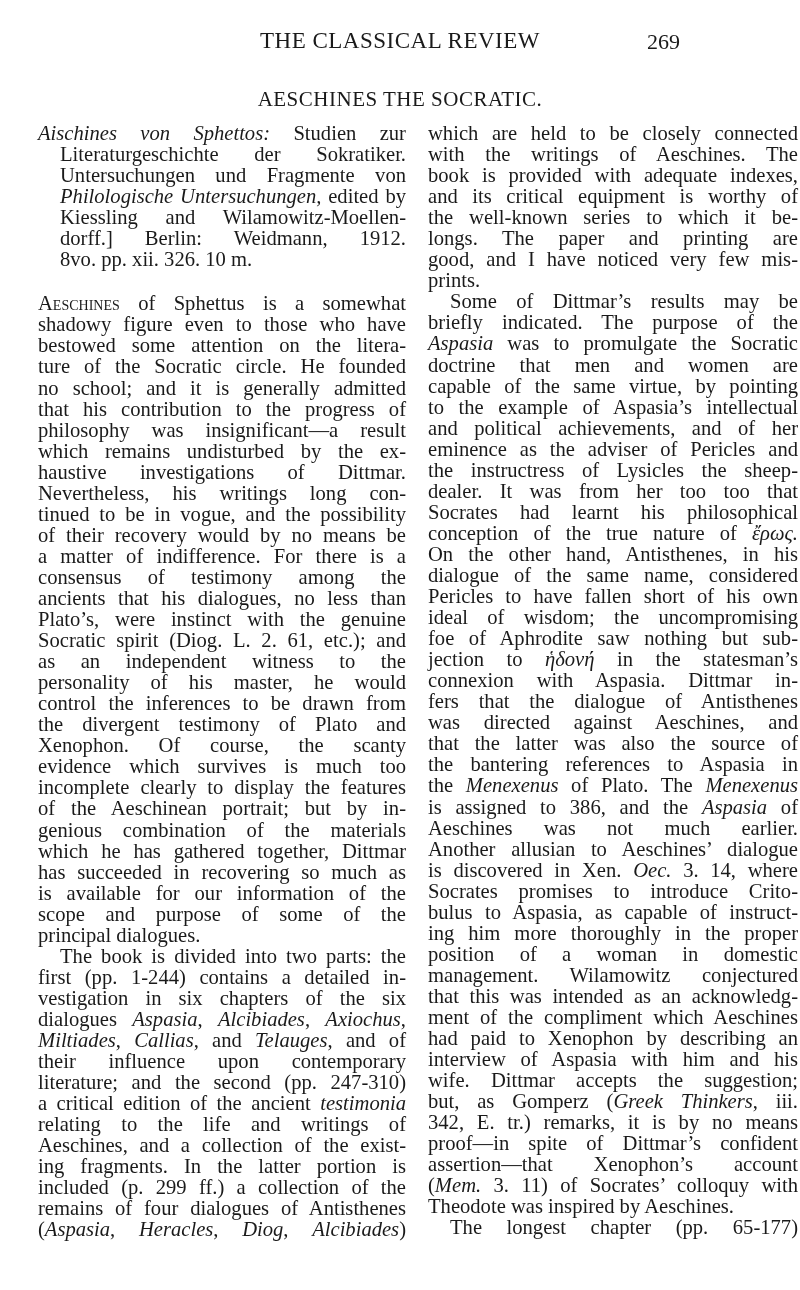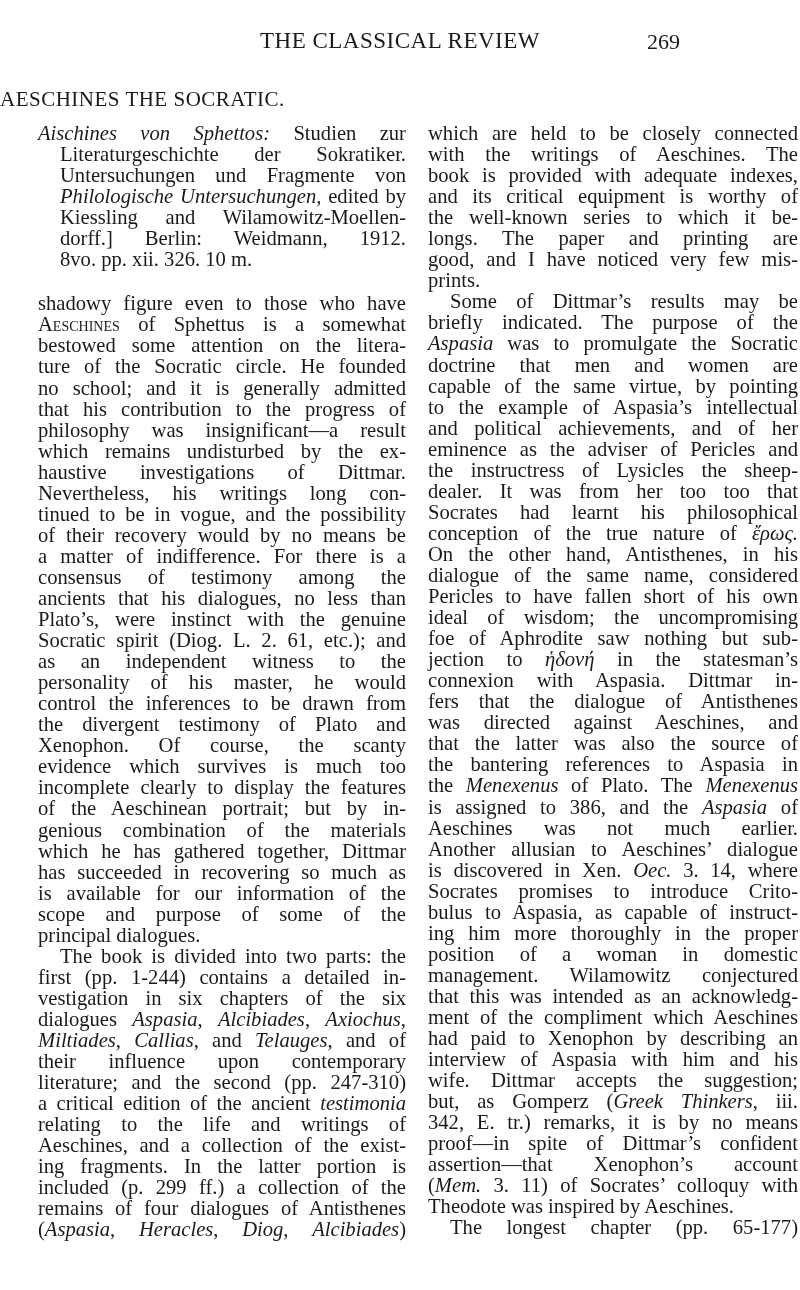--- a/index.html
+++ b/index.html
@@ -11,21 +11,21 @@
     position: absolute; top: 28px; left: 0; width: 684px; height: 30px;
   }
   .journal-title {
     position: absolute; left: 0; width: 800px; text-align: center; top: 0;
     font-size: 23px; letter-spacing: 0.5px;
   }
   .page-number {
     position: absolute; right: 4px; top: 1px; font-size: 22px;
   }
   .article-title {
-    position: absolute; top: 87px; left: 0; width: 800px; text-align: left;
+    position: absolute; top: 87px; left: 0; width: 800px; text-align: center;
     font-size: 21px; letter-spacing: 0.5px;
   }
   .column {
     position: absolute; top: 123px; font-size: 20.6px; line-height: 21.05px;
   }
   .col-left { left: 38px; width: 368px; }
   .col-right { left: 428px; width: 370px; }
   .line {
     display: block; height: 21.05px; white-space: nowrap;
     text-align: justify; text-align-last: justify;
@@ -53,22 +53,22 @@
       <span class="line"><span class="it">Aischines von Sphettos:</span><span> Studien zur</span></span>
       <span class="line hang"><span>Literaturgeschichte der Sokratiker.</span></span>
       <span class="line hang"><span>Untersuchungen und Fragmente von</span></span>
       <span class="line hang"><span class="it">Philologische Untersuchungen,</span><span> edited by</span></span>
       <span class="line hang"><span>Kiessling and Wilamowitz-Moellen-</span></span>
       <span class="line hang"><span>dorff.]   Berlin:  Weidmann, 1912.</span></span>
       <span class="line hang last"><span>8vo. pp. xii. 326.   10 m.</span></span>
     </div>
   <div class="gap" style="height:23px"></div>
   <div>
+      <span class="line"><span class="sc">Aeschines</span><span> of Sphettus is a somewhat</span></span>
       <span class="line"><span>shadowy figure even to those who have</span></span>
-      <span class="line"><span class="sc">Aeschines</span><span> of Sphettus is a somewhat</span></span>
       <span class="line"><span>bestowed some attention on the litera-</span></span>
       <span class="line"><span>ture of the Socratic circle.  He founded</span></span>
       <span class="line"><span>no school; and it is generally admitted</span></span>
       <span class="line"><span>that his contribution to the progress of</span></span>
       <span class="line"><span>philosophy was insignificant—a result</span></span>
       <span class="line"><span>which remains undisturbed by the ex-</span></span>
       <span class="line"><span>haustive investigations of Dittmar.</span></span>
       <span class="line"><span>Nevertheless, his writings long con-</span></span>
       <span class="line"><span>tinued to be in vogue, and the possibility</span></span>
       <span class="line"><span>of their recovery would by no means be</span></span>

